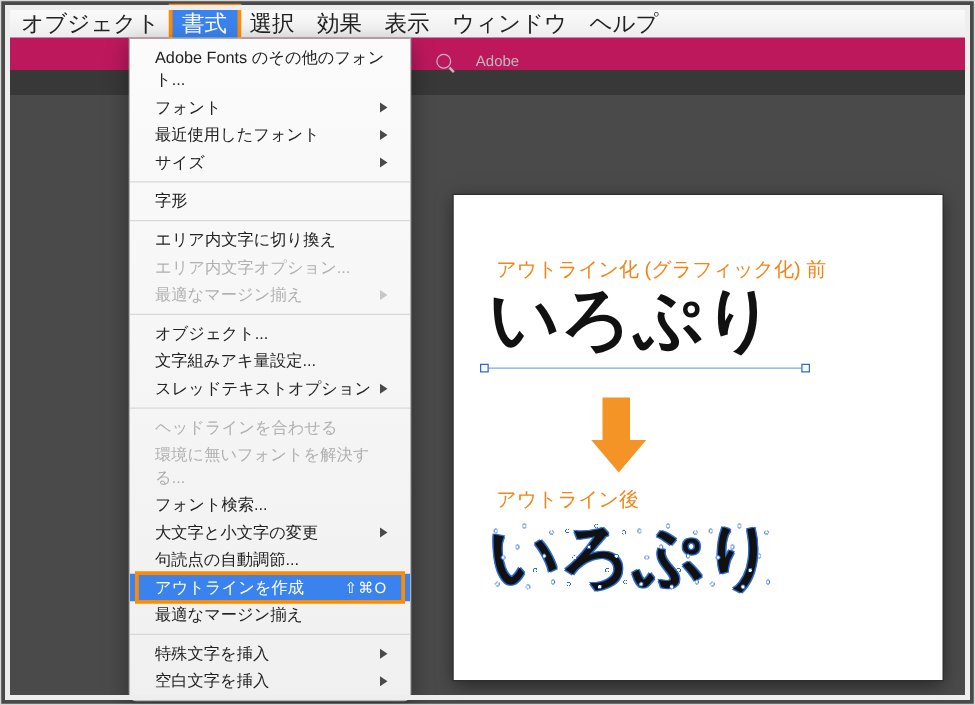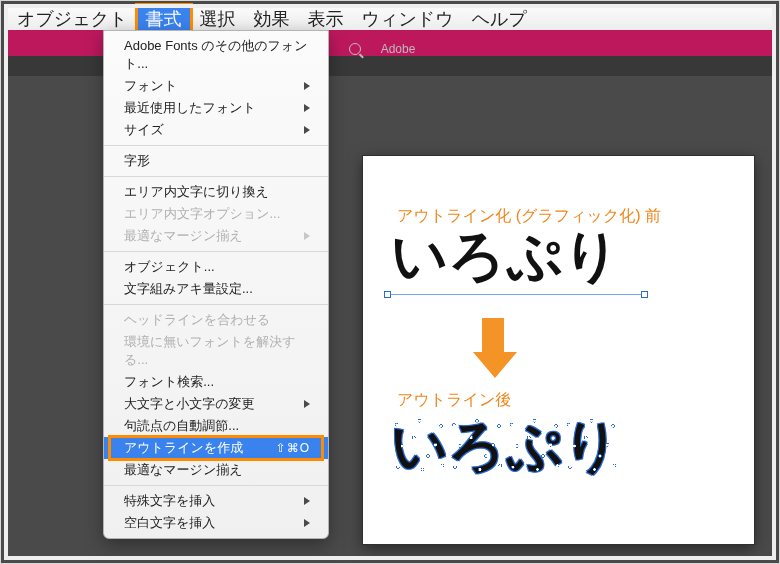--- a/index.html
+++ b/index.html
@@ -317,20 +317,24 @@
       <span>最適なマージン揃え</span>
       <span class="arrow"></span>
     </div>
     <div class="sep"></div>
     <div class="item">
       <span>オブジェクト...</span>
     </div>
     <div class="item">
       <span>文字組みアキ量設定...</span>
     </div>
+    <div class="item">
+      <span>スレッドテキストオプション</span>
+      <span class="arrow"></span>
+    </div>
     <div class="sep"></div>
     <div class="item disabled">
       <span>ヘッドラインを合わせる</span>
     </div>
     <div class="item disabled">
       <span>環境に無いフォントを解決する...</span>
     </div>
     <div class="item">
       <span>フォント検索...</span>
     </div>

